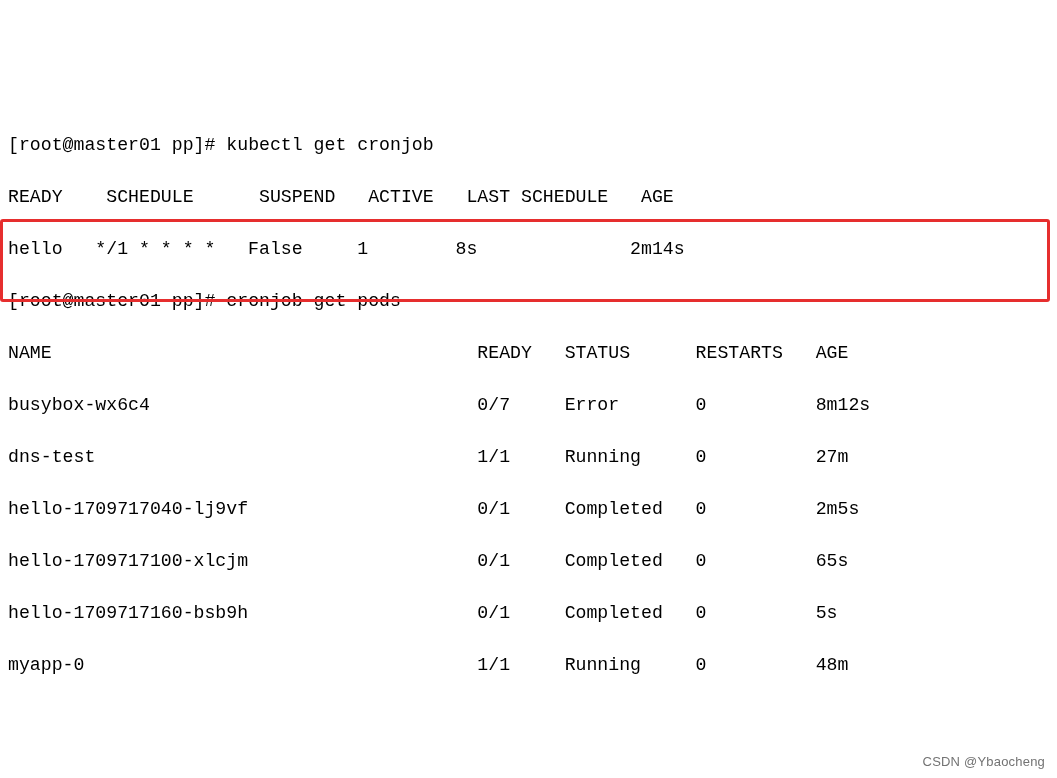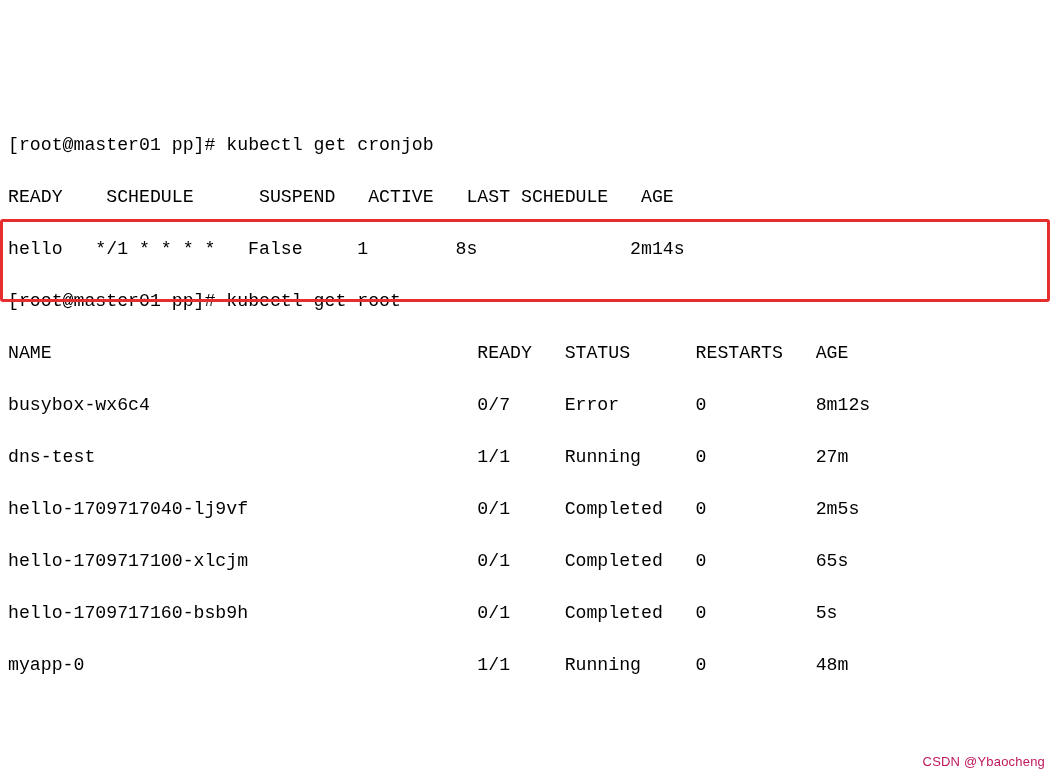--- a/index.html
+++ b/index.html
@@ -22,35 +22,35 @@
       border: 3px solid #e62e2e;
       border-radius: 3px;
       pointer-events: none;
     }
     .watermark {
       position: absolute;
       right: 12px;
       bottom: 6px;
       font-family: Arial, sans-serif;
       font-size: 13px;
-      color: #be185d;
+      color: #737373;
       letter-spacing: 0.2px;
       white-space: nowrap;
     }
   </style>
 </head>
 <body>
 
 
 
 <div class="term">
 <span class="row"><span>[root@master01 pp]# </span><span>kubectl get cronjob</span></span>
 <span class="row" id="cron-header">READY    SCHEDULE      SUSPEND   ACTIVE   LAST SCHEDULE   AGE</span>
 <span class="row" id="cron-row-0">hello   */1 * * * *   False     1        8s              2m14s</span>
-<span class="row"><span>[root@master01 pp]# </span><span>kubectl get root</span></span>
+<span class="row"><span>[root@master01 pp]# </span><span>cronjob get pods</span></span>
 <span class="row" id="pods-header">NAME                                       READY   STATUS      RESTARTS   AGE</span>
 <span class="row" id="pods-row-2">busybox-wx6c4                              0/7     Error       0          8m12s</span>
 <span class="row" id="pods-row-3">dns-test                                   1/1     Running     0          27m</span>
 <span class="row" id="pods-row-4">hello-1709717040-lj9vf                     0/1     Completed   0          2m5s</span>
 <span class="row" id="pods-row-5">hello-1709717100-xlcjm                     0/1     Completed   0          65s</span>
 <span class="row" id="pods-row-6">hello-1709717160-bsb9h                     0/1     Completed   0          5s</span>
 <span class="row" id="pods-row-7">myapp-0                                    1/1     Running     0          48m</span>
 
 
 

